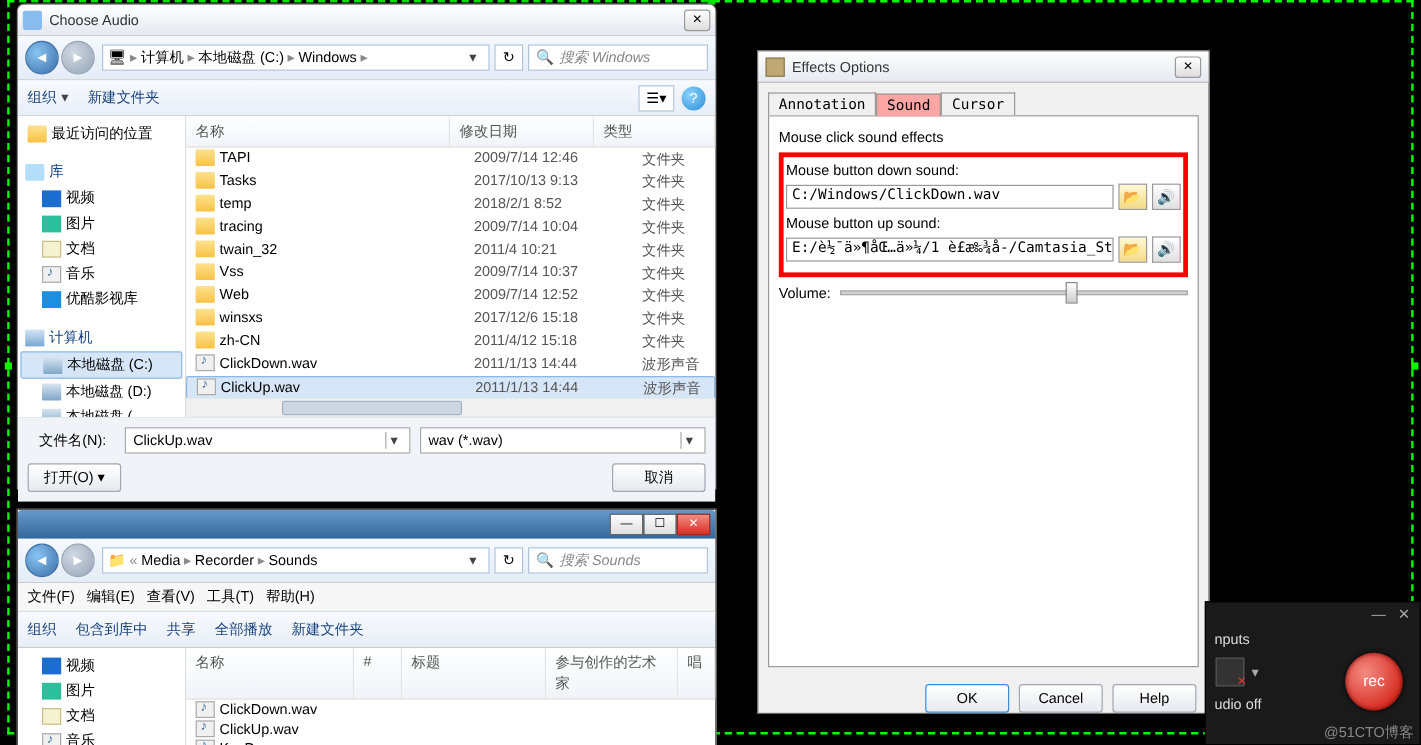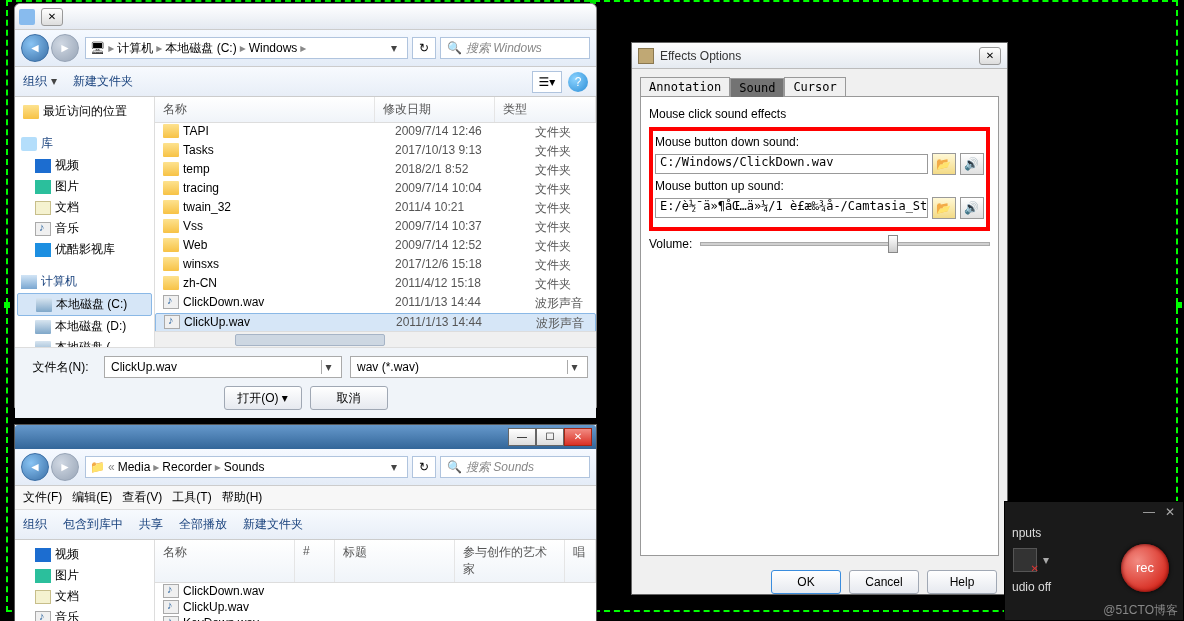--- a/index.html
+++ b/index.html
@@ -66,42 +66,42 @@
 .row .cell-type { flex: 1; color: #555; }
 .hscroll { border-top: 1px solid #ddd; height: 16px; background: #f0f0f0; position: relative; }
 .hscroll .thumb { position: absolute; left: 80px; width: 150px; height: 12px; top: 2px; background: #cdd7e2; border: 1px solid #a6b4c6; border-radius: 2px; }
 
 .footer { padding: 8px; border-top: 1px solid #ddd; background: #f0f4f9; }
 .frow { display: flex; align-items: center; margin-bottom: 8px; }
 .frow label { width: 75px; text-align: center; margin-right: 6px; }
 .frow .inp { flex: 1; border: 1px solid #aaa; background: #fff; height: 22px; padding: 0 6px; display: flex; align-items: center; }
 .frow .inp .dd { border-left: 1px solid #aaa; width: 14px; text-align: center; }
 .frow .filter { width: 155px; margin-left: 8px; }
-.btnrow { display: flex; justify-content: center; gap: 8px; }
+.btnrow { display: flex; justify-content: space-between; gap: 8px; }
 .btn { min-width: 78px; height: 24px; border: 1px solid #a0a8b4; background: linear-gradient(#fff,#e6e9ef); border-radius: 3px; cursor: pointer; text-align: center; line-height: 22px; }
 
 
 .winB { position: absolute; left: 14px; top: 424px; width: 583px; height: 200px; background: #fff; border: 1px solid #555; box-shadow: 0 0 6px rgba(0,0,0,.4); }
 .winB .titlebar { background: linear-gradient(#6699cc,#336699); height: 24px; border-radius: 3px 3px 0 0; display: flex; align-items: center; padding: 0 4px; }
 .winbtns { margin-left: auto; display: flex; gap: 0; }
 .winbtn { width: 28px; height: 18px; border: 1px solid #666; background: linear-gradient(#fff,#ddd); text-align: center; line-height: 15px; font-size: 10px; cursor: pointer; }
 .winbtn.x { background: linear-gradient(#f28b82,#d93025); color: #fff; border-color: #a52714; }
 .menubar { display: flex; gap: 10px; padding: 3px 8px; background: #f7f7f7; border-bottom: 1px solid #ddd; }
 .menubar span { cursor: pointer; }
 .toolbar2 { display: flex; align-items: center; gap: 16px; padding: 4px 8px; background: linear-gradient(#f7fafe,#e8eef7); height: 30px; border-bottom: 1px solid #ccc; }
 .toolbar2 .tb { color: #19427d; cursor: pointer; }
 .sidebar2 { width: 140px; }
 
 
 .winC { position: absolute; left: 631px; top: 42px; width: 377px; height: 553px; background: #f0f0f0; border: 1px solid #666; box-shadow: 0 0 8px rgba(0,0,0,.5); }
 .winC .titlebar { background: linear-gradient(#fdfdfd,#e5eaf1); height: 26px; display: flex; align-items: center; padding: 0 6px; border-bottom: 1px solid #bbb; }
 .winC .titlebar .ic { width:16px; height:16px; background:#c0a874; border:1px solid #8a7850; margin-right:6px; }
 .tabs { display: flex; padding: 8px 8px 0 8px; }
 .tab { border: 1px solid #999; border-bottom: none; padding: 2px 8px; background: #f0f0f0; font-family: "SimSun", monospace; cursor: pointer; }
-.tab.active { background: #737373; position: relative; top: 1px; }
+.tab.active { background: #fca5a5; position: relative; top: 1px; }
 .tabpane { margin: 0 8px 8px 8px; border: 1px solid #999; background: #fff; padding: 10px 8px; height: 460px; font-family: "SimSun", monospace; }
 .tabpane .grp { font-weight: normal; margin-bottom: 6px; }
 .fieldrow { margin: 4px 0; display: flex; align-items: center; }
 .fieldin { flex: 1; border: 1px solid #999; height: 20px; padding: 0 4px; background: #fff; font-family: "SimSun", monospace; white-space: nowrap; overflow: hidden; }
 .iconbtn { width: 24px; height: 22px; border: 1px solid #999; background: linear-gradient(#fff8d6,#f3da86); margin-left: 4px; cursor: pointer; text-align: center; line-height: 20px; }
 .iconbtn.spk { background: linear-gradient(#fff,#e0e0e0); }
 .redbox { border: 4px solid #ff0000; padding: 4px 2px; margin-bottom: 6px; }
 .slider { flex: 1; height: 4px; background: #d0d0d0; border: 1px solid #aaa; position: relative; margin-left: 8px; }
 .slider .h { position: absolute; width: 10px; height: 18px; background: linear-gradient(#fff,#ccc); border: 1px solid #888; top: -8px; left: 65%; }
 .dlgbtns { display: flex; justify-content: flex-end; gap: 8px; padding: 6px 10px; }
@@ -123,20 +123,21 @@
 
 <div class="border-dashed" style="left:6px; top:0; width:1172px; height:612px;"></div>
 <div class="green-sq" style="left:4px; top:302px;"></div>
 <div class="green-sq" style="right:2px; top:302px;"></div>
 <div class="green-sq" style="left:590px; top:-2px;"></div>
 <div class="green-sq" style="left:590px; bottom:6px;"></div>
 
 <div class="winA">
   <div class="titlebar">
     <div class="aud-icon"></div>
+    <div class="titletxt">Choose Audio</div>
     <div class="closebtn">✕</div>
   </div>
   <div class="navrow">
     <div class="navback">◄</div>
     <div class="navfwd">►</div>
     <div class="crumb">
       <span>🖥</span>
       <span class="sep">▸</span>
       <span>计算机</span>
       <span class="sep">▸</span>

